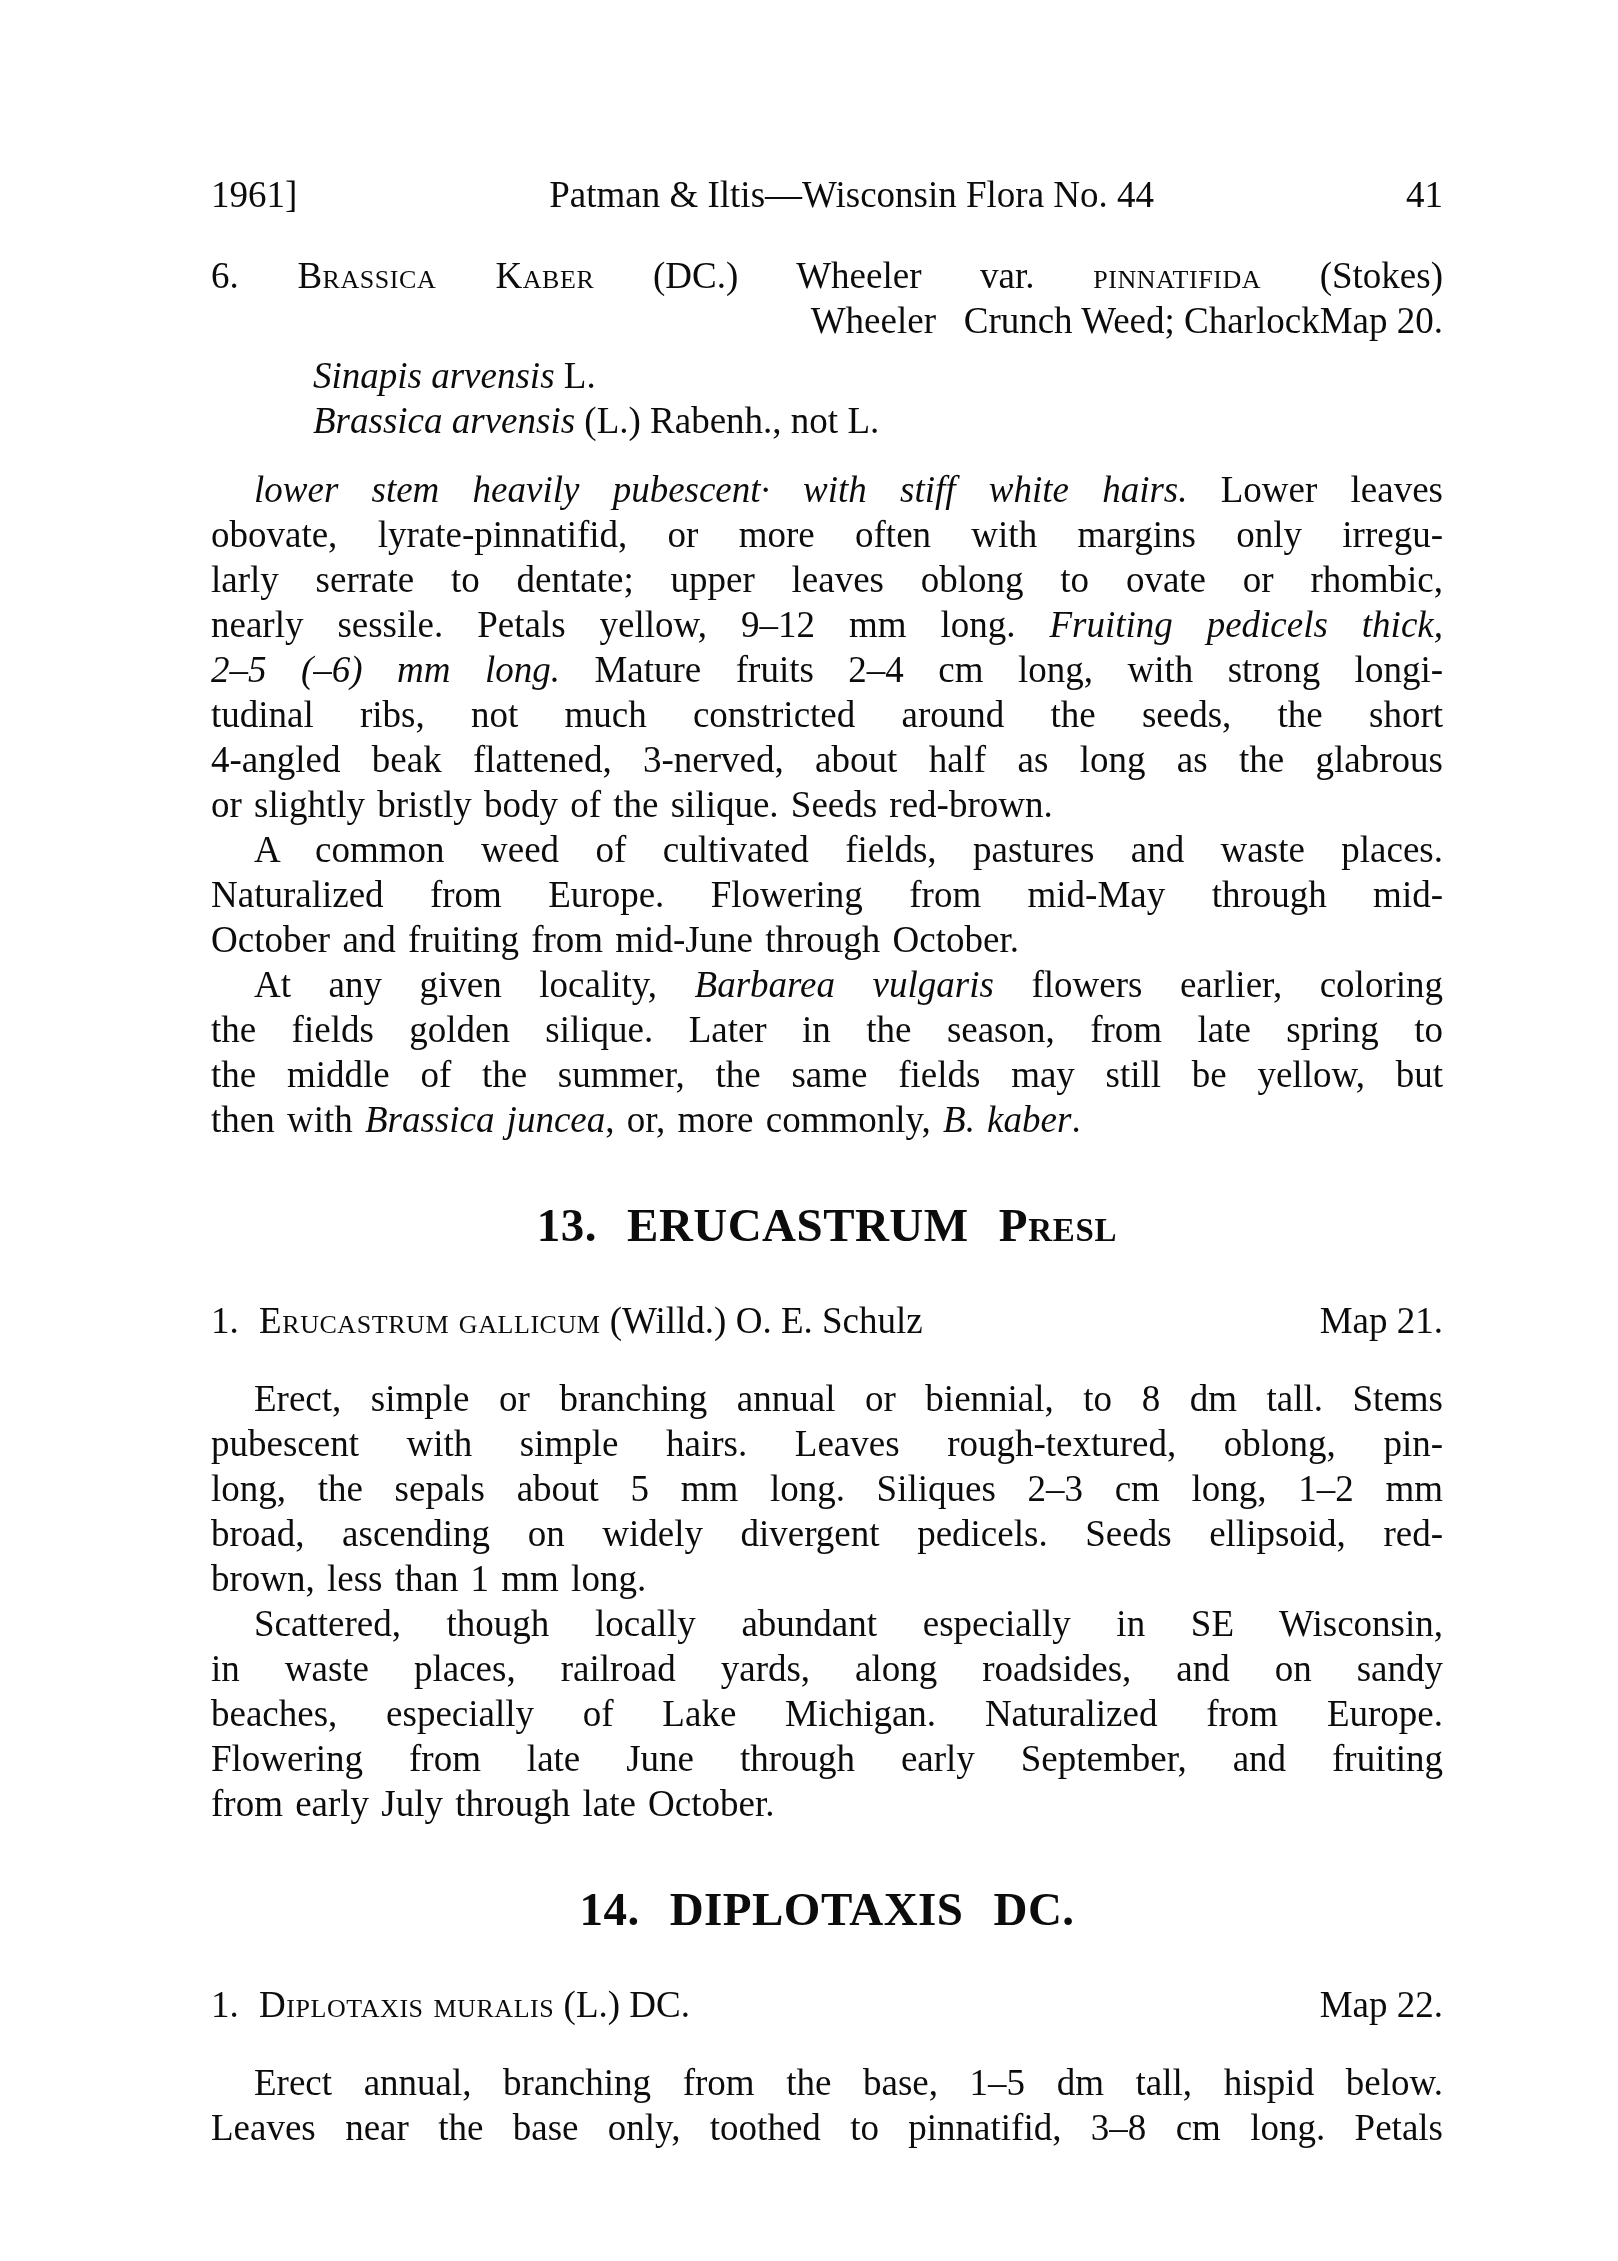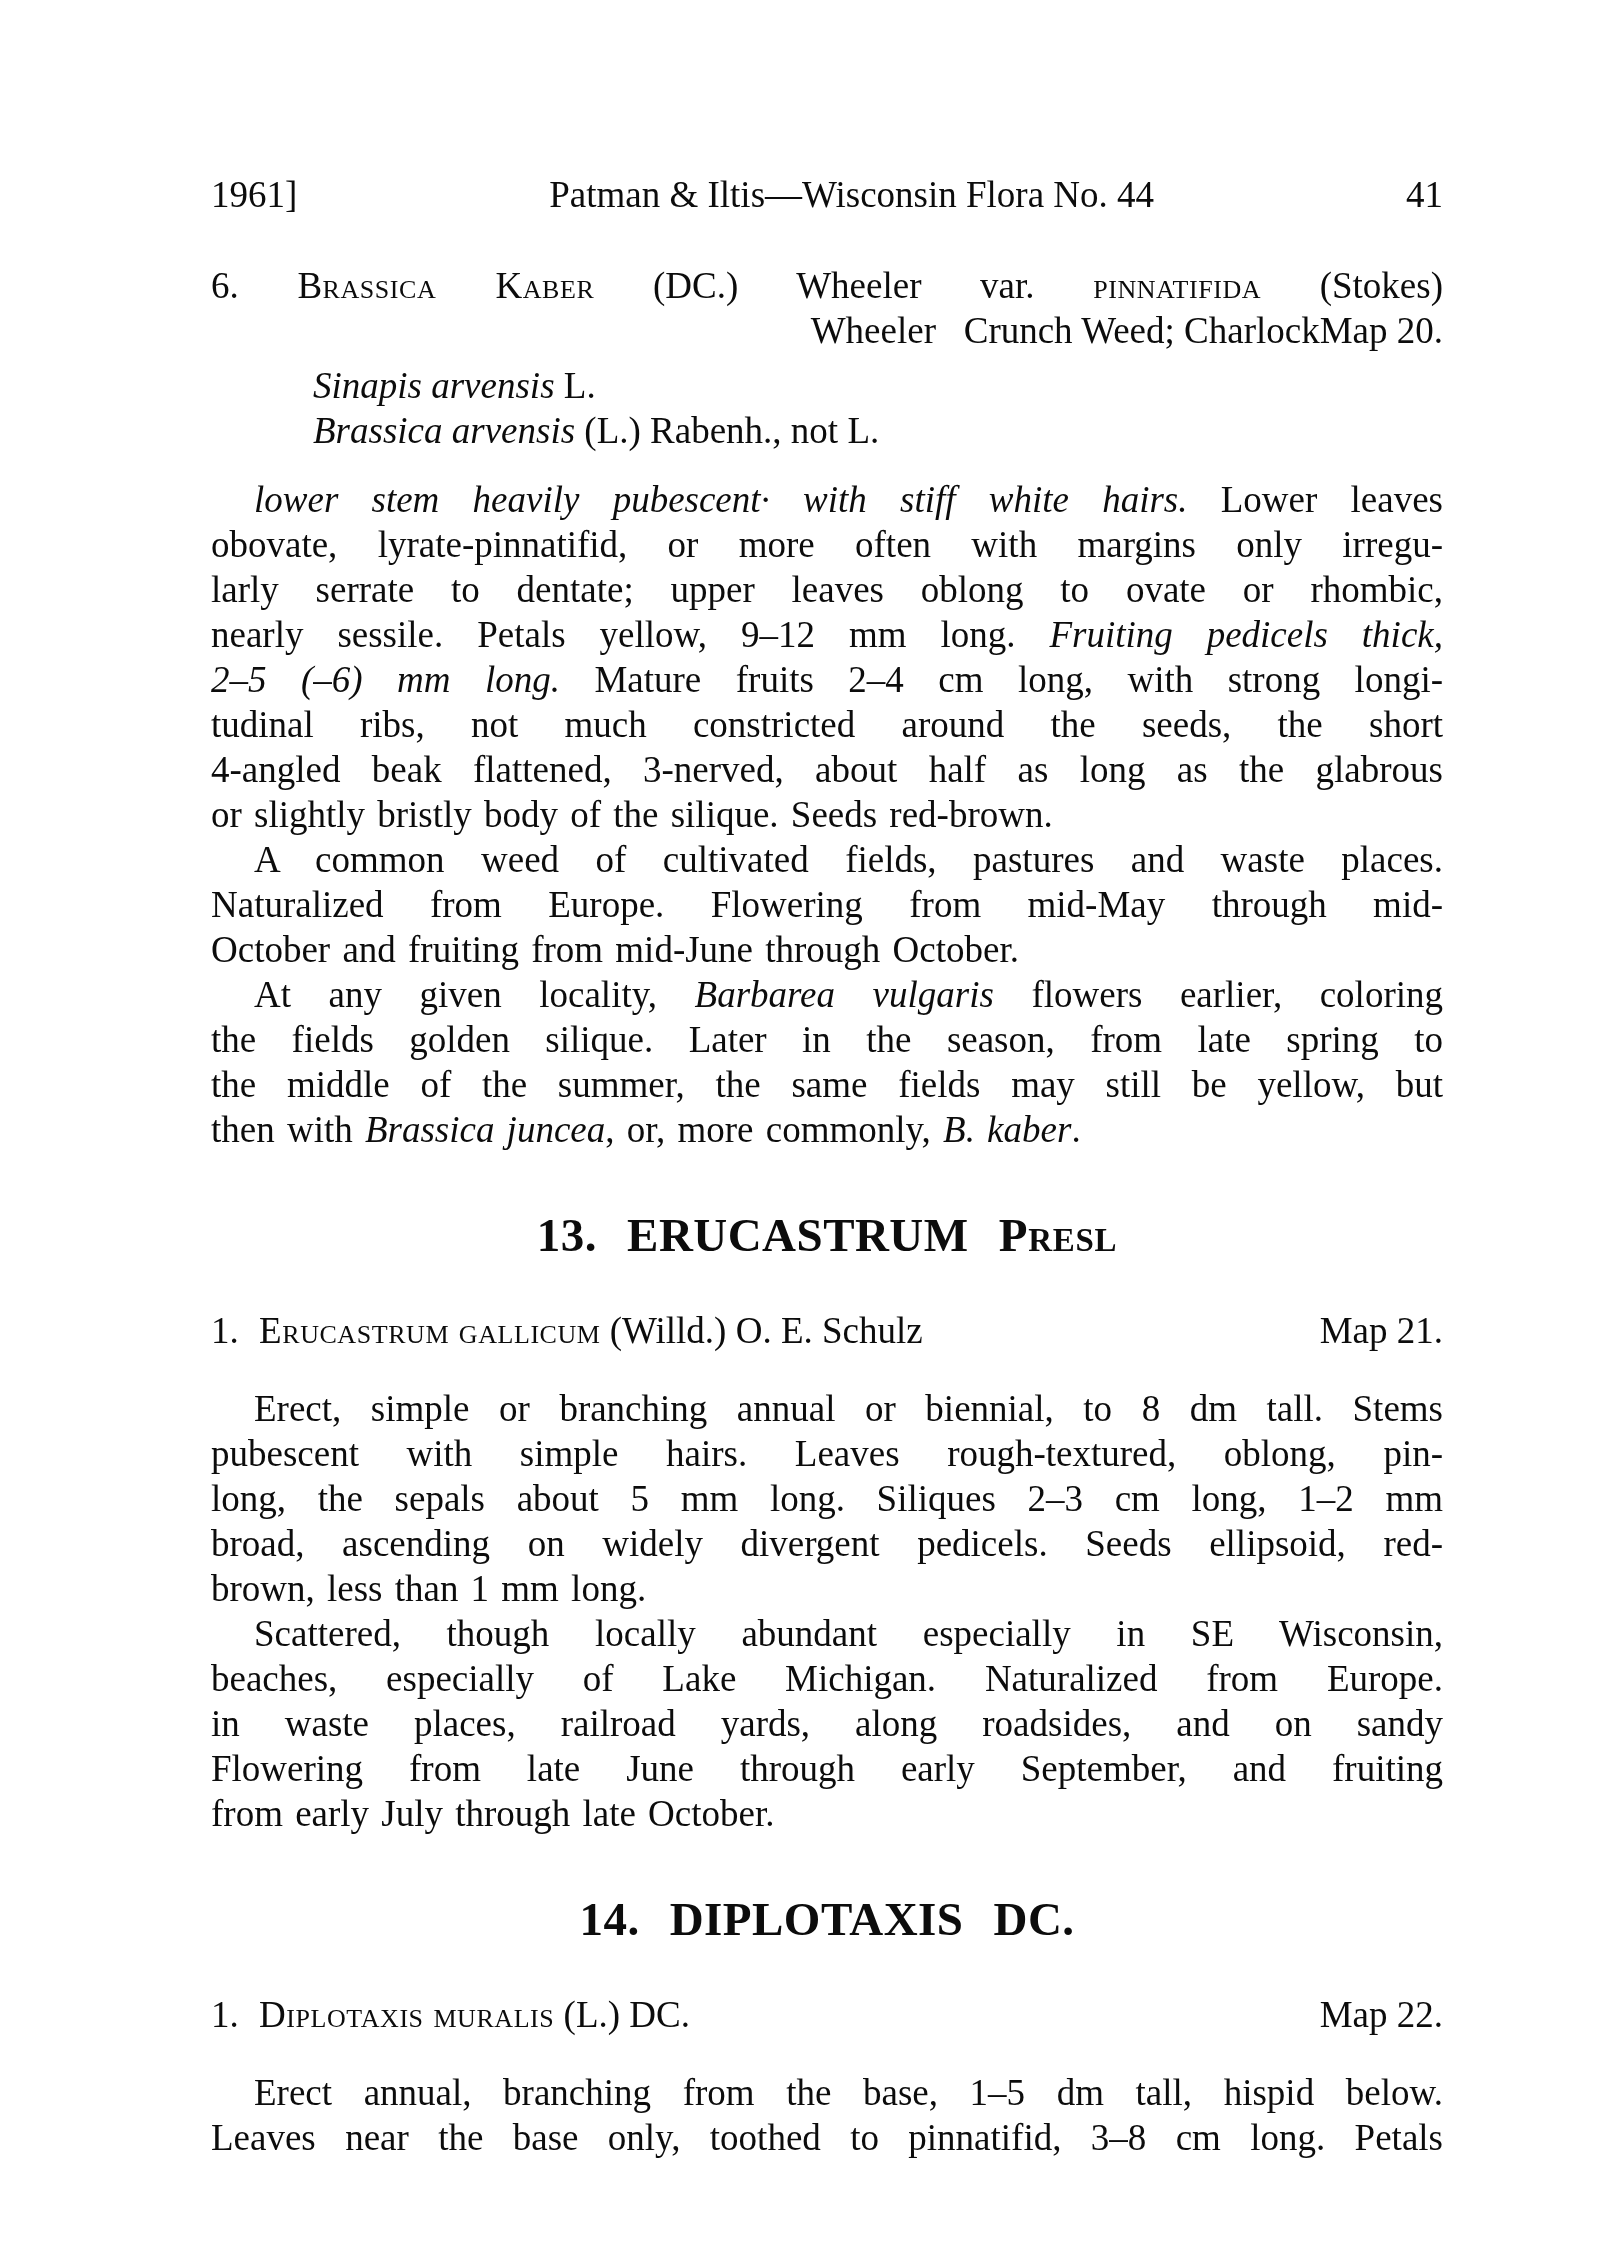--- a/index.html
+++ b/index.html
@@ -17,21 +17,21 @@
     color: #0c0c0c;
     font-family: "Liberation Serif", serif;
     font-size: 37px;
     line-height: 45px;
   }
   
   .running-head {
     display: flex;
     justify-content: space-between;
     align-items: flex-end;
-    margin-bottom: 46px;
+    margin-bottom: 36px;
   }
   .running-title { }
   
   .sp-head-line1 {
     text-align: justify;
     text-align-last: justify;
   }
   .sp-head-line2 {
     display: flex;
     justify-content: flex-end;
@@ -122,22 +122,22 @@
     </div>
     <div class="para">
         <div class="tline"><span>Erect, simple or branching annual or biennial, to 8 dm tall. Stems</span></div>
         <div class="tline"><span>pubescent with simple hairs. Leaves rough-textured, oblong, pin-</span></div>
         <div class="tline"><span>long, the sepals about 5 mm long. Siliques 2–3 cm long, 1–2 mm</span></div>
         <div class="tline"><span>broad, ascending on widely divergent pedicels. Seeds ellipsoid, red-</span></div>
         <div class="tline tlast"><span>brown, less than 1 mm long.</span></div>
       </div>
     <div class="para">
         <div class="tline"><span>Scattered, though locally abundant especially in SE Wisconsin,</span></div>
+        <div class="tline"><span>in waste places, railroad yards, along roadsides, and on sandy</span></div>
         <div class="tline"><span>beaches, especially of Lake Michigan. Naturalized from Europe.</span></div>
-        <div class="tline"><span>in waste places, railroad yards, along roadsides, and on sandy</span></div>
         <div class="tline"><span>Flowering from late June through early September, and fruiting</span></div>
         <div class="tline tlast"><span>from early July through late October.</span></div>
       </div>
   </section>
 
   <section>
     <div class="genus-heading"><span>14. DIPLOTAXIS DC.</span></div>
     <div class="sp-line">
       <span class="sp-left"><span class="num">1.</span><span class="sc">Diplotaxis muralis</span><span> (L.) DC.</span></span>
       <span>Map 22.</span>

